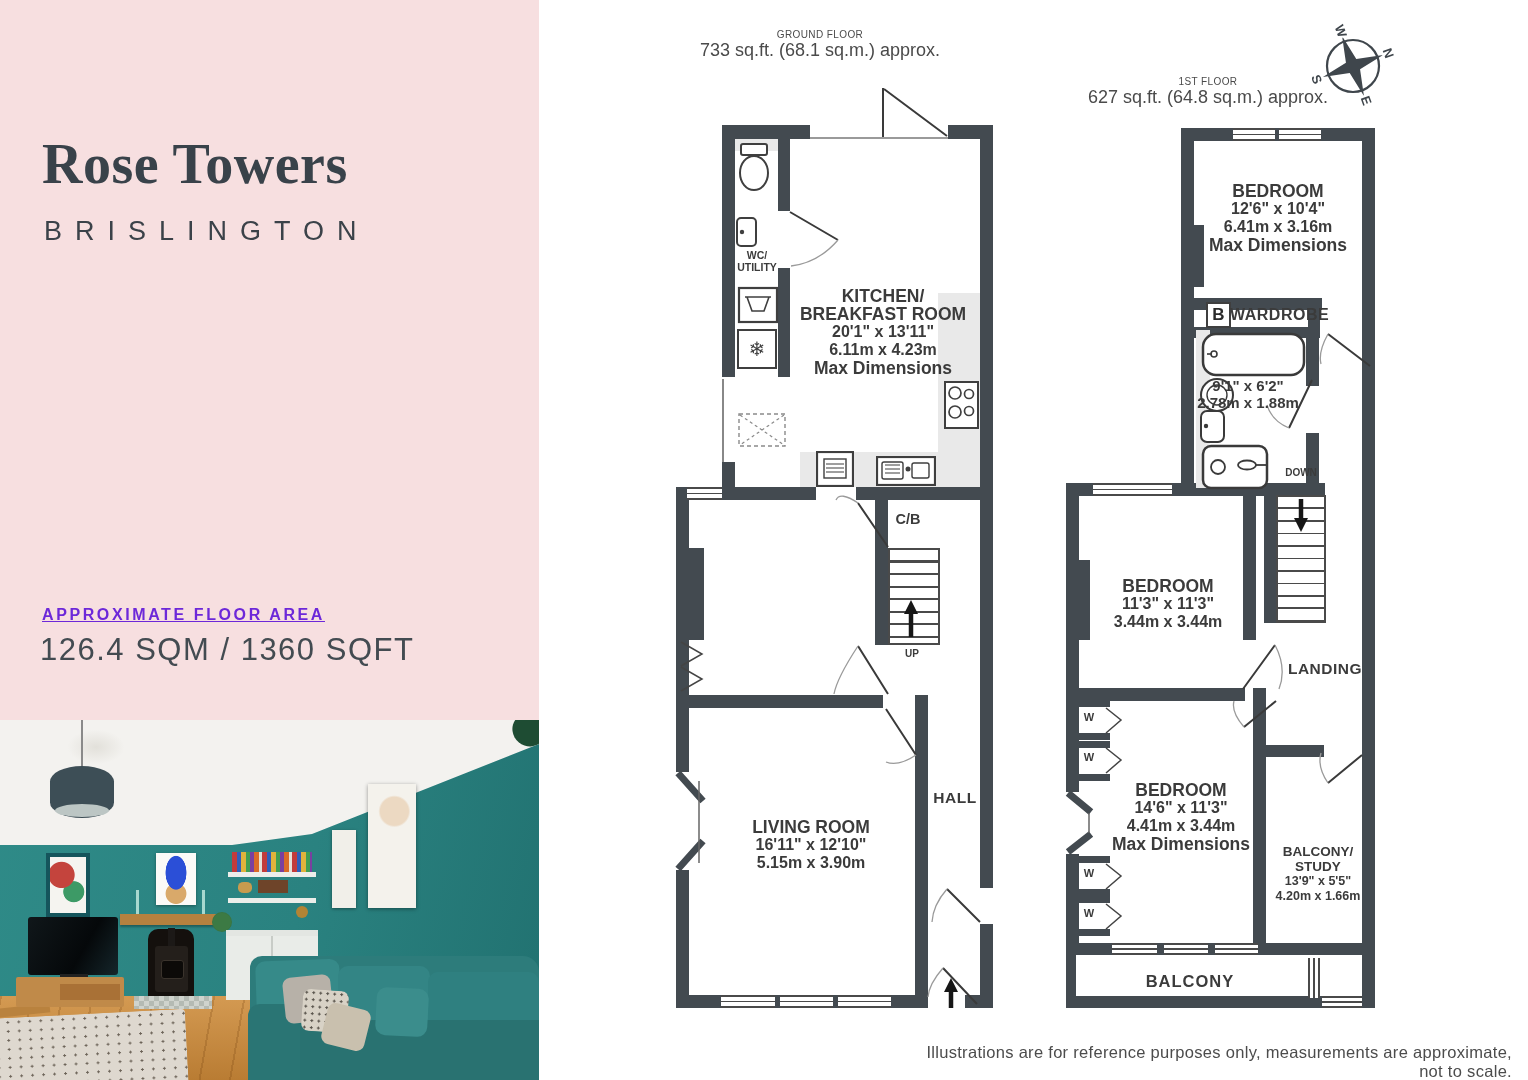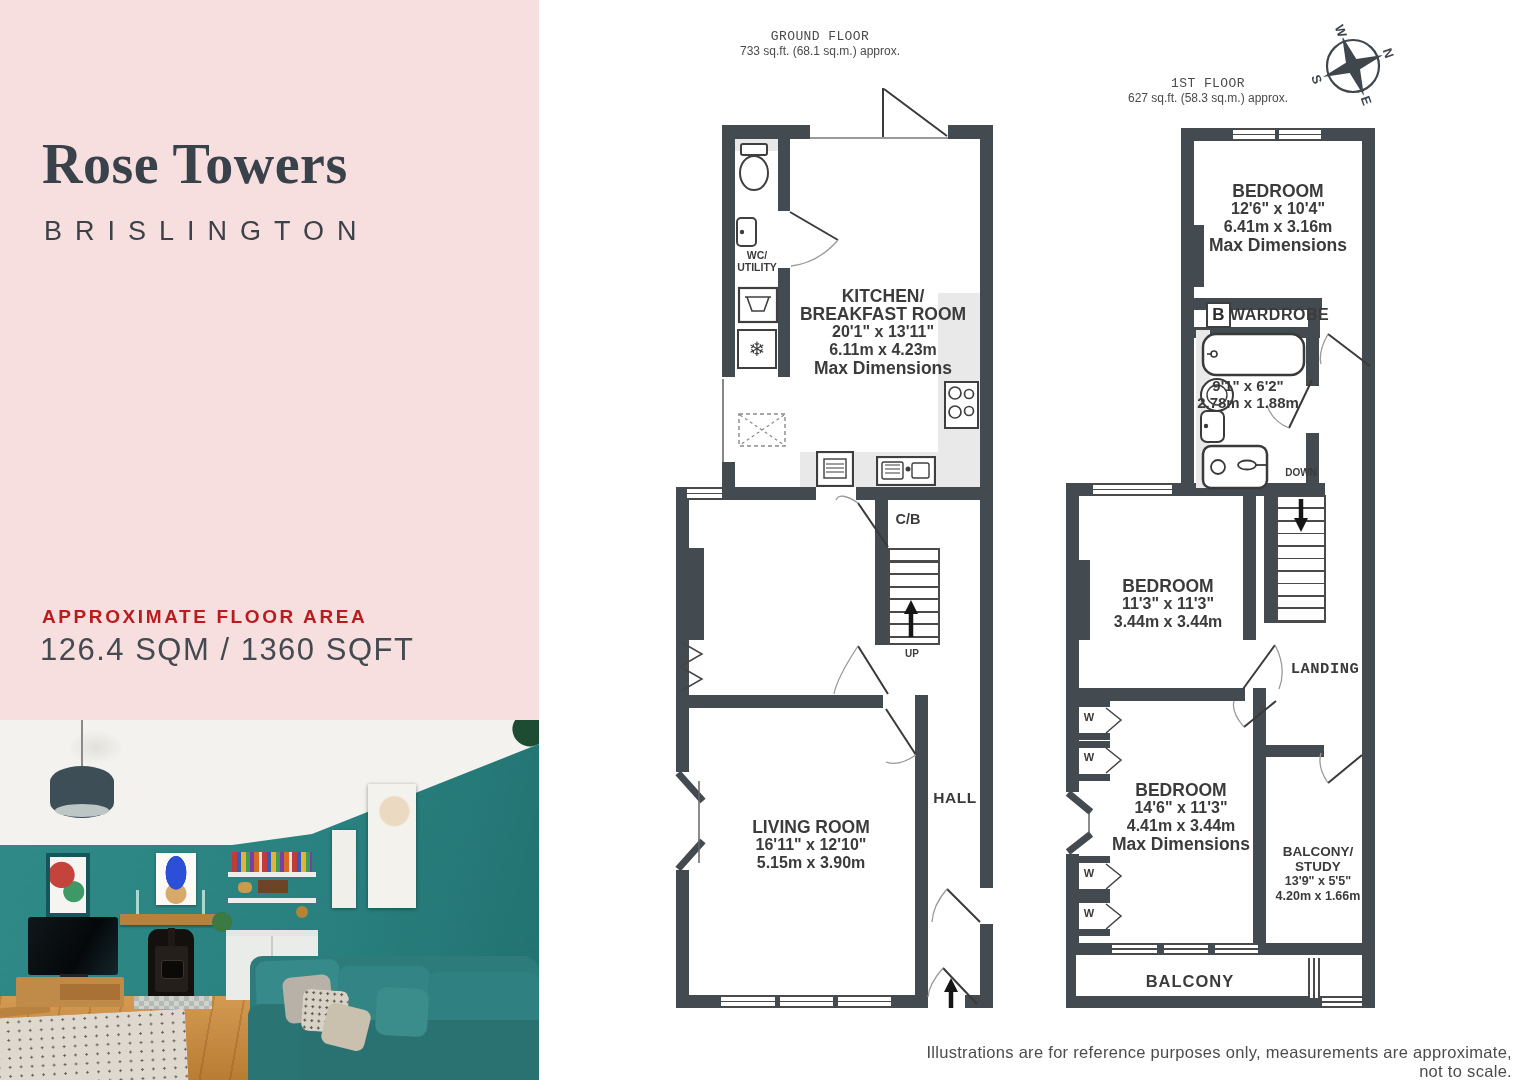--- a/index.html
+++ b/index.html
@@ -15,29 +15,29 @@
   .gray{position:absolute;background:#e9e9e9;}
   .fix{position:absolute;background:#fff;border:2.2px solid #3f3f3f;box-sizing:border-box;}
   
   .rl{position:absolute;text-align:center;color:#3b3b3b;font-weight:bold;line-height:18px;white-space:nowrap;}
   .rl .n{font-size:17.5px;}
   .rl .d{font-size:16px;}
   .rl .s1{font-size:13.5px;line-height:14.5px;}
   .rl .s2{font-size:12.5px;line-height:14.5px;}
   .sl{position:absolute;text-align:center;color:#3b3b3b;font-weight:bold;white-space:nowrap;}
   .hdr{position:absolute;text-align:center;color:#4a4a4a;white-space:nowrap;}
-  .hdr .h1{font-size:13px;letter-spacing:.4px;font-family:Liberation Mono, monospace;}
-  .hdr .h2{font-size:12px;}
+  .hdr .h1{font-size:10px;letter-spacing:.4px;}
+  .hdr .h2{font-size:18px;}
   svg.ov{position:absolute;left:0;top:0;pointer-events:none;}
   
   #sidebar{position:absolute;left:0;top:0;width:539px;height:720px;background:#f7dfe0;}
   #title{position:absolute;left:42px;top:132px;font-family:"Liberation Serif",serif;font-weight:bold;
          font-size:56px;color:#39424a;letter-spacing:.5px;}
   #subtitle{position:absolute;left:44px;top:216px;font-size:27px;color:#3b4249;letter-spacing:13px;font-weight:500;}
-  #arealabel{position:absolute;left:42px;top:606px;font-size:19px;font-weight:bold;color:#b91c1c;letter-spacing:2.6px;}
+  #arealabel{position:absolute;left:42px;top:606px;font-size:16px;font-weight:bold;color:#6d28d9;letter-spacing:2.6px;text-decoration:underline;}
   #areavalue{position:absolute;left:40px;top:632px;font-size:31px;color:#434b51;letter-spacing:1.5px;}
   #footer{position:absolute;left:920px;top:1043px;width:592px;text-align:right;font-size:16.5px;
           color:#4c4c4c;letter-spacing:.3px;}
   
   #photo{position:absolute;left:0;top:720px;width:539px;height:360px;overflow:hidden;background:#f3f2ef;}
   #photo .p{position:absolute;}
 </style>
 </head>
 <body>
 
@@ -98,21 +98,21 @@
     <div class="p" style="left:324px;top:286px;width:44px;height:42px;background:#c9c0ae;border-radius:8px;transform:rotate(14deg);"></div>
     <div class="p" style="left:512px;top:-6px;width:34px;height:32px;background:#1e4c33;border-radius:60%;transform:rotate(40deg);"></div>
   </div>
 
   <div class="hdr" style="left:700px;top:29px;width:240px;">
     <div class="h1">GROUND FLOOR</div>
     <div class="h2">733 sq.ft. (68.1 sq.m.) approx.</div>
   </div>
   <div class="hdr" style="left:1088px;top:76px;width:240px;">
     <div class="h1">1ST FLOOR</div>
-    <div class="h2">627 sq.ft. (58.3 sq.m.) approx.</div>
+    <div class="h2">627 sq.ft. (64.8 sq.m.) approx.</div>
   </div>
 
   <svg class="ov" style="left:1308px;top:18px;" width="90" height="94" viewBox="0 0 90 94">
     <circle cx="45" cy="48" r="26" fill="none" stroke="#3f464c" stroke-width="2.2"></circle>
     <g transform="rotate(70 45 48)">
       <path d="M45 16 L50.5 42.5 L77 48 L50.5 53.5 L45 80 L39.5 53.5 L13 48 L39.5 42.5 Z" fill="#3f464c"></path>
       <text x="45" y="15" text-anchor="middle" font-size="13" font-weight="bold" fill="#3f464c" stroke="#fff" stroke-width="4" paint-order="stroke">N</text>
       <text x="82" y="52" text-anchor="middle" font-size="13" font-weight="bold" fill="#3f464c" stroke="#fff" stroke-width="4" paint-order="stroke">E</text>
       <text x="45" y="91" text-anchor="middle" font-size="13" font-weight="bold" fill="#3f464c" stroke="#fff" stroke-width="4" paint-order="stroke">S</text>
       <text x="8" y="52" text-anchor="middle" font-size="13" font-weight="bold" fill="#3f464c" stroke="#fff" stroke-width="4" paint-order="stroke">W</text>
@@ -298,21 +298,21 @@
   <div class="rl" style="left:1196px;top:377px;width:104px;line-height:17px;">
     <div class="d" style="font-size:15px;">9'1"  x 6'2"</div>
     <div class="d" style="font-size:15px;">2.78m  x 1.88m</div>
   </div>
   <div class="sl" style="left:1274px;top:467px;width:54px;font-size:10px;">DOWN</div>
   <div class="rl" style="left:1076px;top:577px;width:184px;">
     <div class="n">BEDROOM</div>
     <div class="d">11'3"  x 11'3"</div>
     <div class="d">3.44m  x 3.44m</div>
   </div>
-  <div class="sl" style="left:1282px;top:660px;width:86px;font-size:15.5px;letter-spacing:.5px;font-family:Liberation Mono, monospace;">LANDING</div>
+  <div class="sl" style="left:1282px;top:660px;width:86px;font-size:15.5px;letter-spacing:.5px;">LANDING</div>
   <div class="rl" style="left:1086px;top:781px;width:190px;">
     <div class="n">BEDROOM</div>
     <div class="d">14'6"  x 11'3"</div>
     <div class="d">4.41m  x 3.44m</div>
     <div class="n">Max Dimensions</div>
   </div>
   <div class="rl" style="left:1268px;top:845px;width:100px;">
     <div class="s1">BALCONY/</div>
     <div class="s1">STUDY</div>
     <div class="s2">13'9"  x 5'5"</div>

